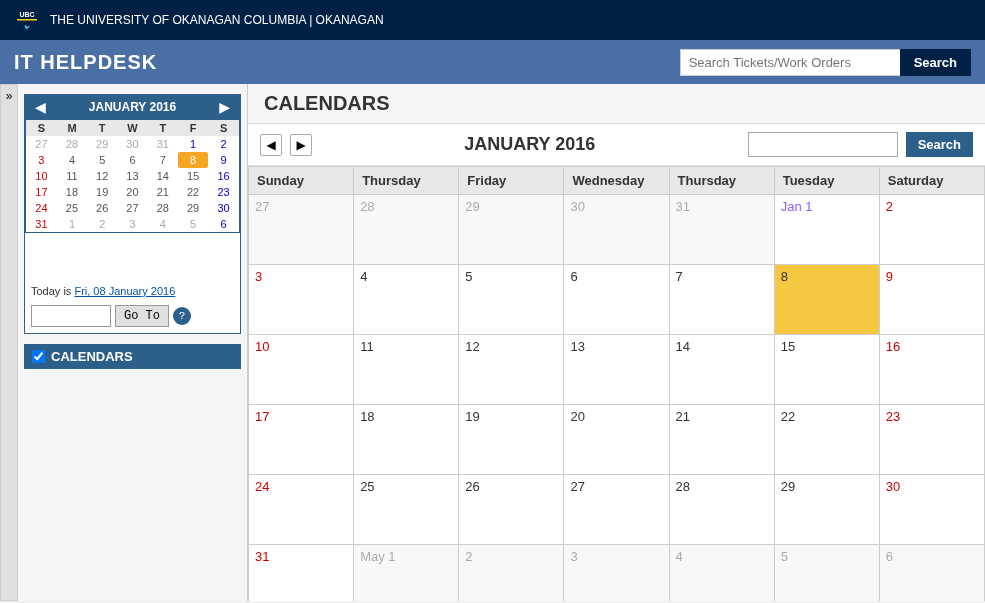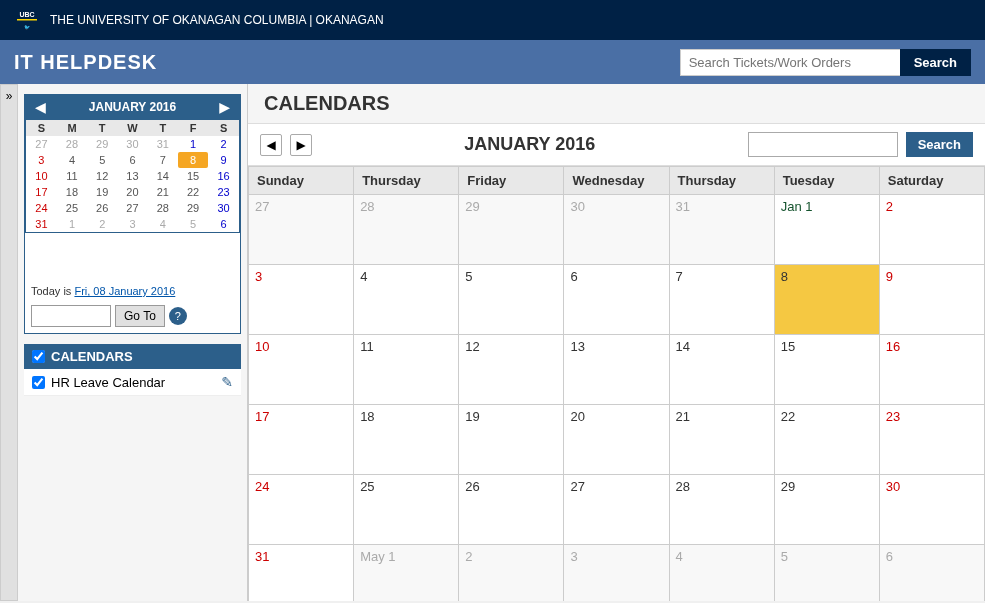--- a/index.html
+++ b/index.html
@@ -168,20 +168,21 @@
       padding: 3px 5px;
       border: 1px solid #999;
       font-size: 12px;
     }
     .goto-row button {
       background: #e0e0e0;
       border: 1px solid #999;
       padding: 3px 8px;
       cursor: pointer;
       font-size: 12px;
+      font-family: Liberation Mono, monospace;
     }
     .goto-row .help-btn {
       background: #2c5f8a;
       color: white;
       border-radius: 50%;
       width: 18px;
       height: 18px;
       display: flex;
       align-items: center;
       justify-content: center;
@@ -426,25 +427,20 @@
         <input type="text" style="">
         <button>Go To</button>
         <button class="help-btn">?</button>
       </div>
     </div>
 
     <div class="calendars-section-header">
       <input type="checkbox" checked="" style="">
       <span>CALENDARS</span>
     </div>
-    <div class="calendar-item">
-      <input type="checkbox" checked="" style="">
-      <span>HR Leave Calendar</span>
-      <span class="edit-icon">✎</span>
-    </div>
   </div>
 
   <div id="calendar-main">
 
     <div id="page-title-bar">
       
       <span>CALENDARS</span>
     </div>
 
     <div class="cal-header">
@@ -467,21 +463,21 @@
             <th>Saturday</th>
           </tr>
         </thead>
       <tbody id="cal-grid-body">
       <tr>
             <td class="other-month"><span class="day-num">27</span></td>
             <td class="other-month"><span class="day-num">28</span></td>
             <td class="other-month"><span class="day-num">29</span></td>
             <td class="other-month"><span class="day-num">30</span></td>
             <td class="other-month"><span class="day-num">31</span></td>
-            <td><span class="day-num" style="color: #14532d;">Jan 1</span></td>
+            <td><span class="day-num" style="color: #8b5cf6;">Jan 1</span></td>
             <td><span class="day-num" style="color: rgb(204, 0, 0);">2</span></td>
           </tr>
           <tr>
             <td><span class="day-num" style="color: rgb(204, 0, 0);">3</span></td>
             <td><span class="day-num">4</span></td>
             <td><span class="day-num">5</span></td>
             <td><span class="day-num">6</span></td>
             <td><span class="day-num">7</span></td>
             <td class="today-cell"><span class="day-num">8</span></td>
             <td><span class="day-num" style="color: rgb(204, 0, 0);">9</span></td>

